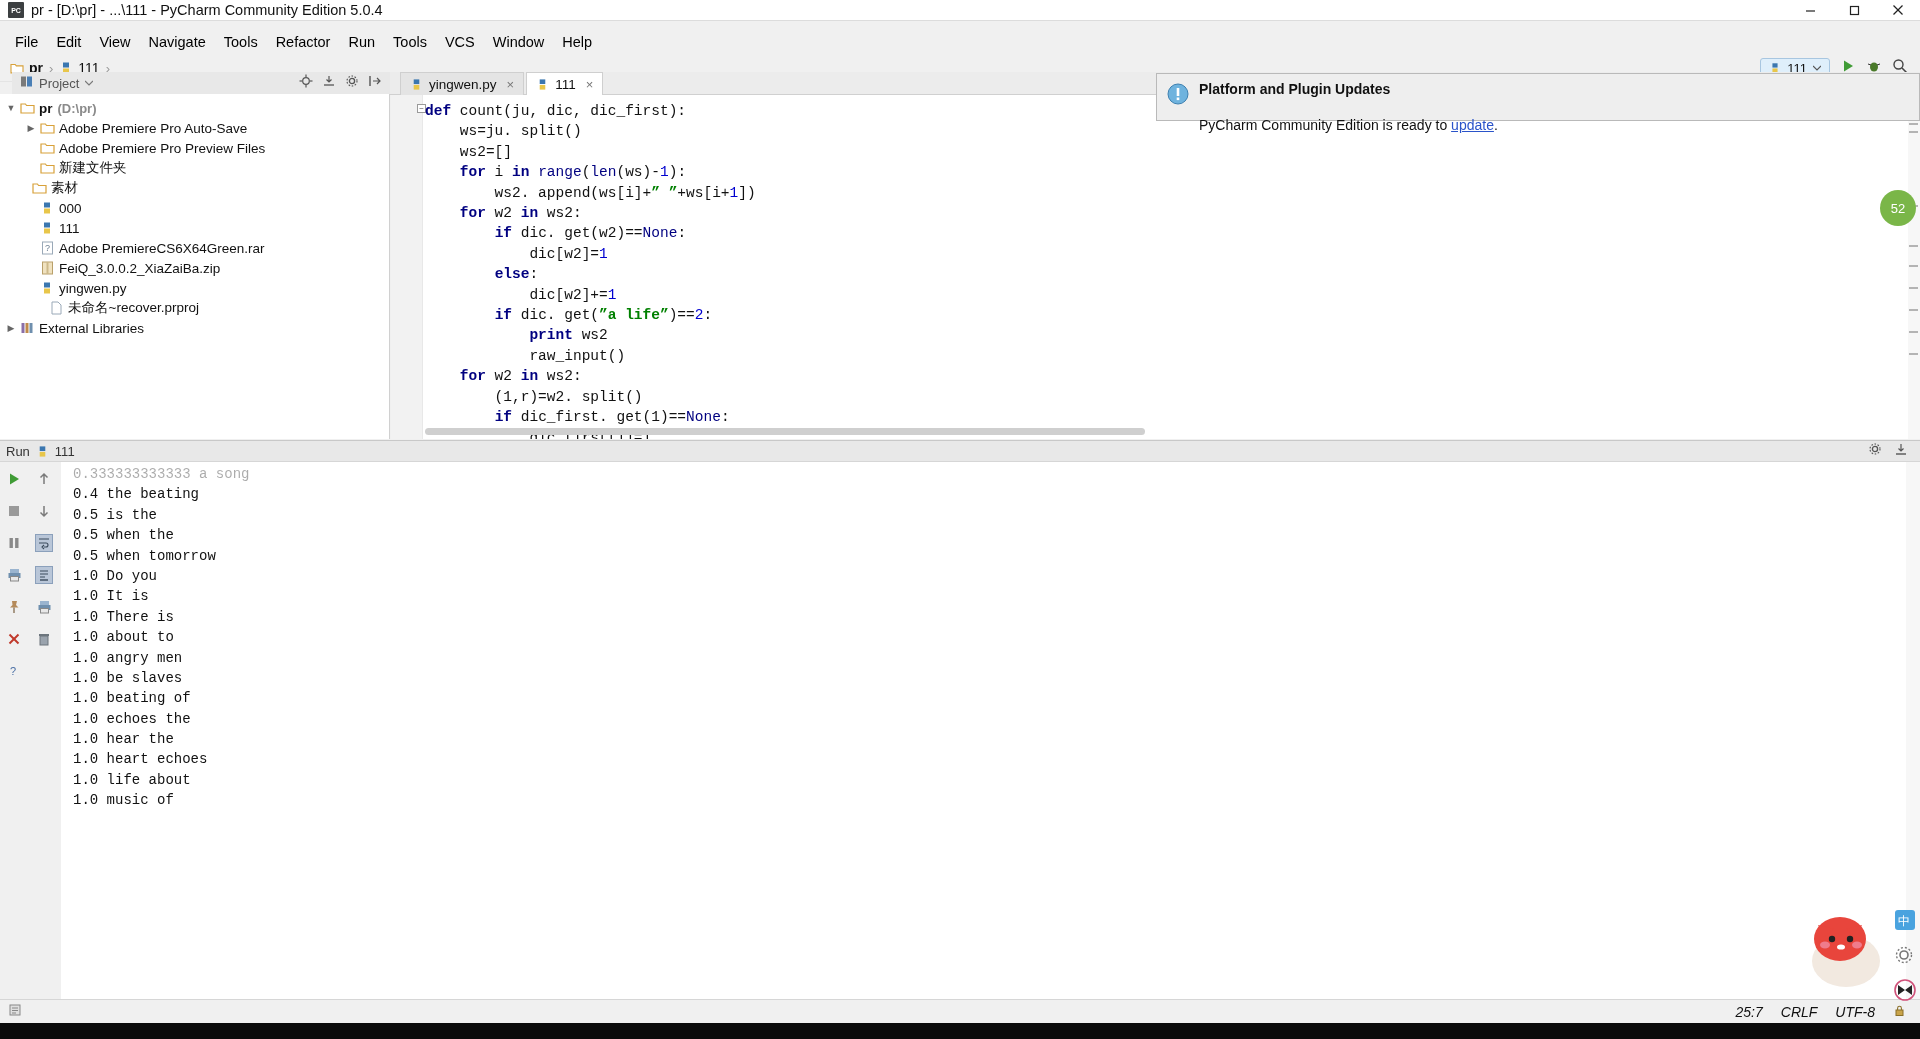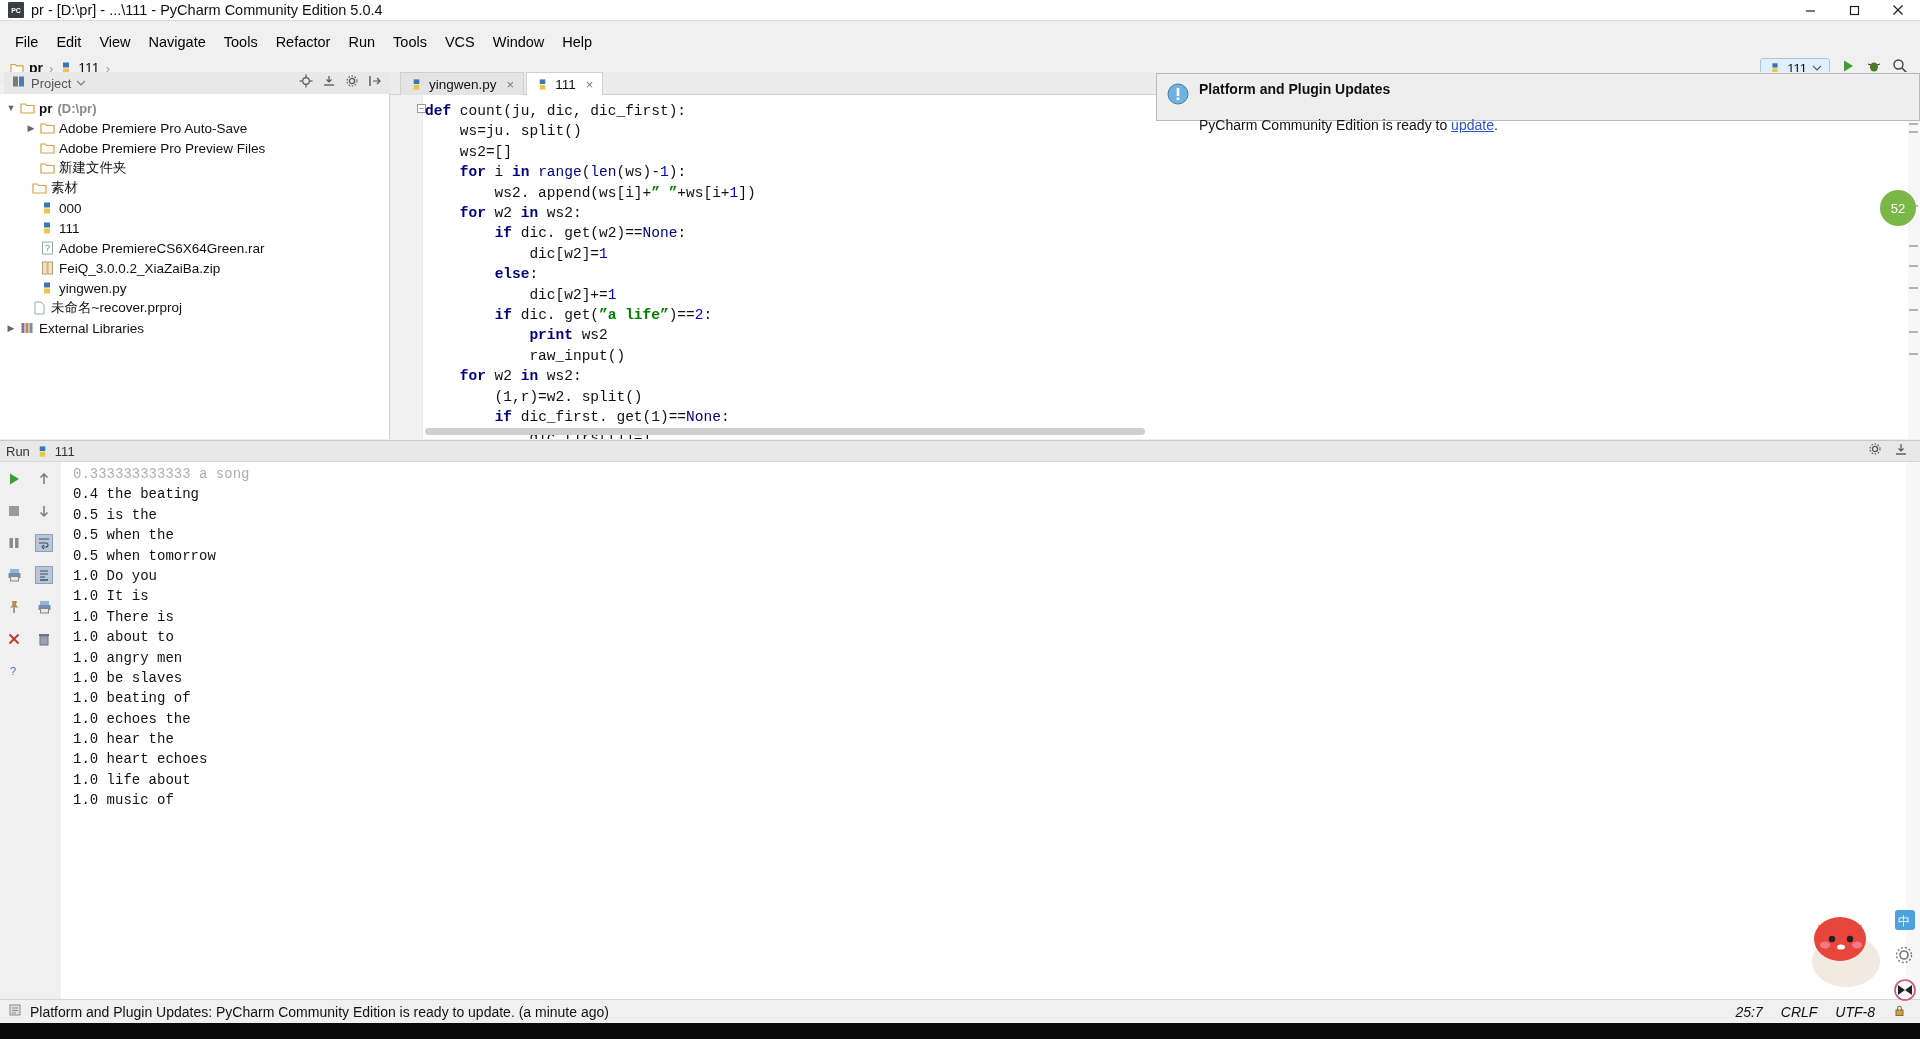--- a/index.html
+++ b/index.html
@@ -51,21 +51,21 @@
   .crumb-sep { color:#9a9a9a; margin:0 6px; font-size:13px; }
   .navbar-right { margin-left:auto; display:flex; align-items:center; gap:10px; padding-right:12px; }
   .run-config {
     display:flex; align-items:center; gap:6px;
     background:#dfeffb; border:1px solid #a8c6e0; border-radius:3px;
     padding:2px 8px; font-size:13px; color:#111; height:20px;
   }
 
   
   .proj-header {
-    position:absolute; left:4px; top:72px; width:390px; height:22px;
+    position:absolute; left:12px; top:72px; width:390px; height:22px;
     background:#e8e8e8; border-right:1px solid #d0d0d0;
     display:flex; align-items:center; padding-left:8px; gap:6px;
   }
   .proj-header .lbl { font-size:13px; color:#555; }
 
   
   .tabs-bg {
     position:absolute; left:390px; top:72px; width:1530px; height:23px;
     background:#ececec; border-bottom:1px solid #d0d0d0;
   }
@@ -455,21 +455,21 @@
       <div class="tree-row" style="padding-left: 24px;">
         <span class="arrow blank"></span>
         <span class="t-ico">
           <svg width="14" height="14" viewBox="0 0 14 14">
             <path d="M4 1.5h6v5H4z" fill="#3b77b0"></path>
             <path d="M4 7.5h6v5H4z" fill="#e8c64a"></path>
           </svg>
         </span>
         <span>yingwen.py</span>
       </div>
-      <div class="tree-row" style="padding-left: 16px;">
+      <div class="tree-row" style="padding-left: 33px;">
         <span class="arrow blank"></span>
         <span class="t-ico">
           <svg width="13" height="14" viewBox="0 0 13 14">
             <path d="M2 1h6l3 3v9H2z" fill="#fff" stroke="#9aa9b8"></path>
           </svg>
         </span>
         <span>未命名~recover.prproj</span>
       </div>
       <div class="tree-row" style="padding-left: 4px;">
         <span class="arrow">▶</span>
@@ -646,21 +646,20 @@
 
   <div class="statusbar">
     <span>
       <svg width="14" height="14" viewBox="0 0 14 14">
           <rect x="2" y="2" width="10" height="10" fill="#e0e0e0" stroke="#888"></rect>
           <line x1="4" y1="5" x2="10" y2="5" stroke="#888"></line>
           <line x1="4" y1="7.5" x2="10" y2="7.5" stroke="#888"></line>
           <line x1="4" y1="10" x2="8" y2="10" stroke="#888"></line>
         </svg>
     </span>
-    <span class="status-text">Platform and Plugin Updates: PyCharm Community Edition is ready to update. (a minute ago)</span>
     <div class="status-right">
       <span>25:7</span>
       <span>CRLF</span>
       <span>UTF-8</span>
       <span>
         <svg width="13" height="13" viewBox="0 0 13 13">
             <rect x="3" y="6" width="7" height="5.5" fill="#c9a44a" stroke="#8a6f28"></rect>
             <path d="M4.6 6V4.2a1.9 1.9 0 013.8 0V6" fill="none" stroke="#8a6f28" stroke-width="1.1"></path>
           </svg>
       </span>

